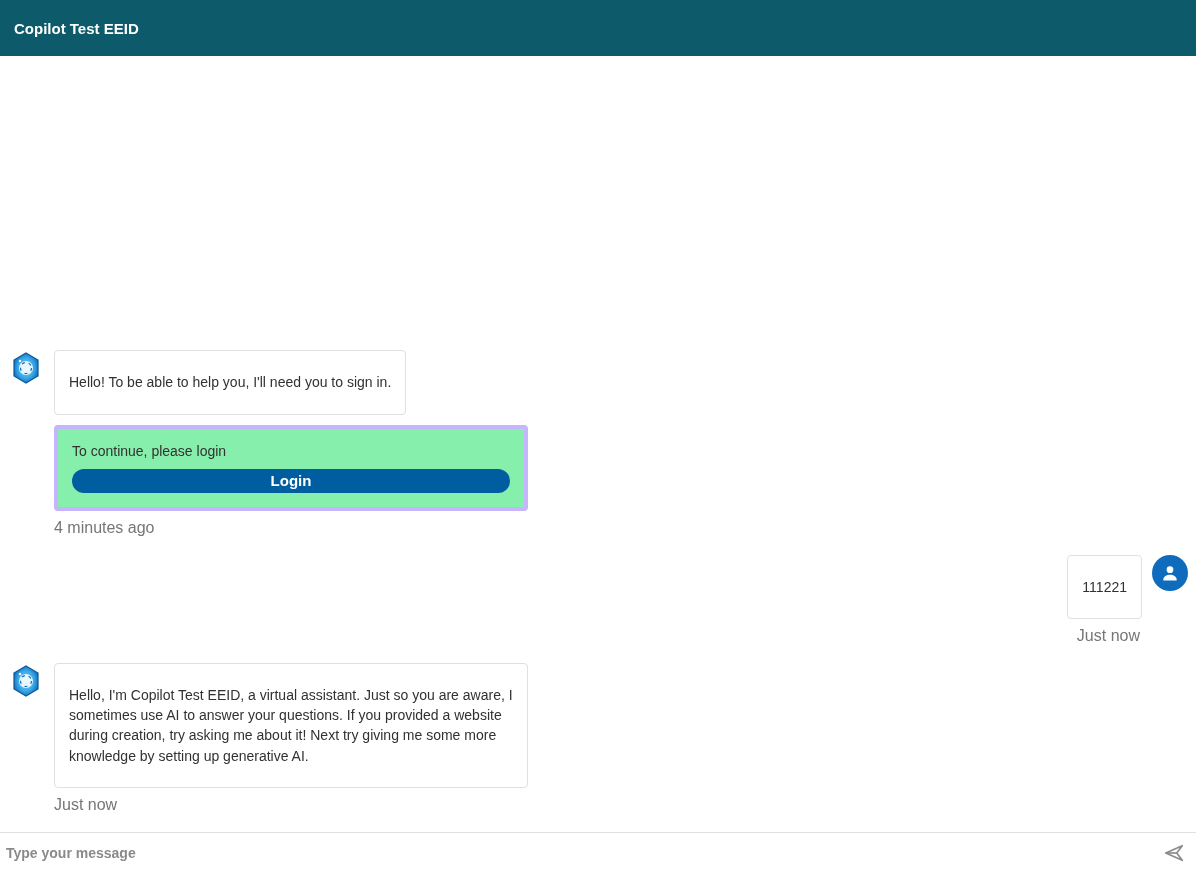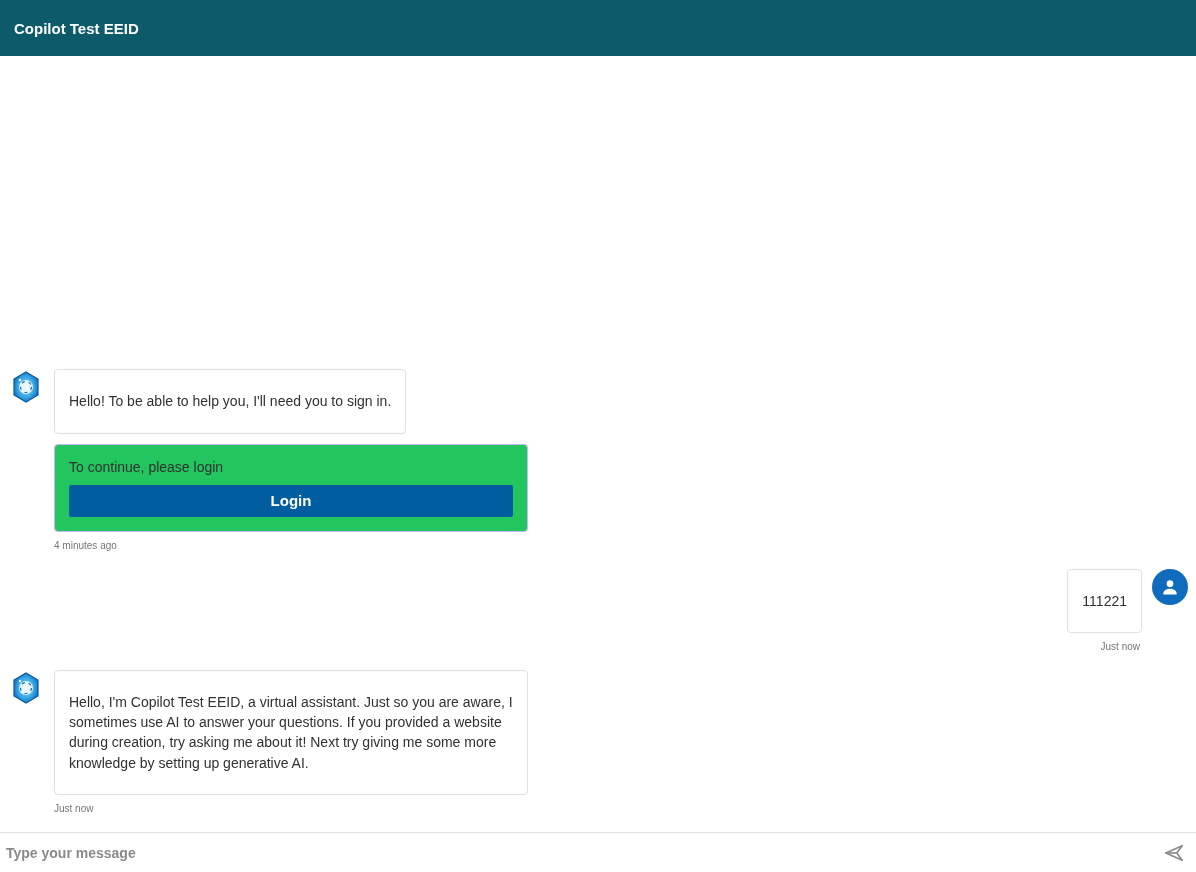--- a/index.html
+++ b/index.html
@@ -77,48 +77,48 @@
       font-size: 14px;
       color: #323130;
       background: #ffffff;
       max-width: 474px;
       line-height: 1.45;
     }
     .bubble.user {
       max-width: 474px;
     }
     .login-card {
-      border: 1px solid #c4b5fd;
+      border: 4px solid #c4b5fd;
       border-radius: 4px;
       padding: 14px;
-      background: #22c55e;
+      background: #86efac;
       width: 474px;
       margin-left: 46px;
       margin-top: 10px;
       margin-bottom: 8px;
     }
     .login-card-text {
       font-size: 14px;
       color: #323130;
       margin-bottom: 10px;
     }
     .login-button {
       width: 100%;
-      height: 32px;
+      height: 24px;
       background: #005ea0;
       color: #ffffff;
       border: none;
-      border-radius: 2px;
+      border-radius: 12px;
       font-size: 15px;
       font-weight: 600;
       cursor: pointer;
       font-family: inherit;
     }
     .timestamp {
-      font-size: 10px;
+      font-size: 16px;
       color: #767676;
       margin-top: 8px;
       margin-bottom: 18px;
     }
     .timestamp.bot {
       margin-left: 46px;
     }
     .timestamp.user {
       text-align: right;
       margin-right: 48px;

